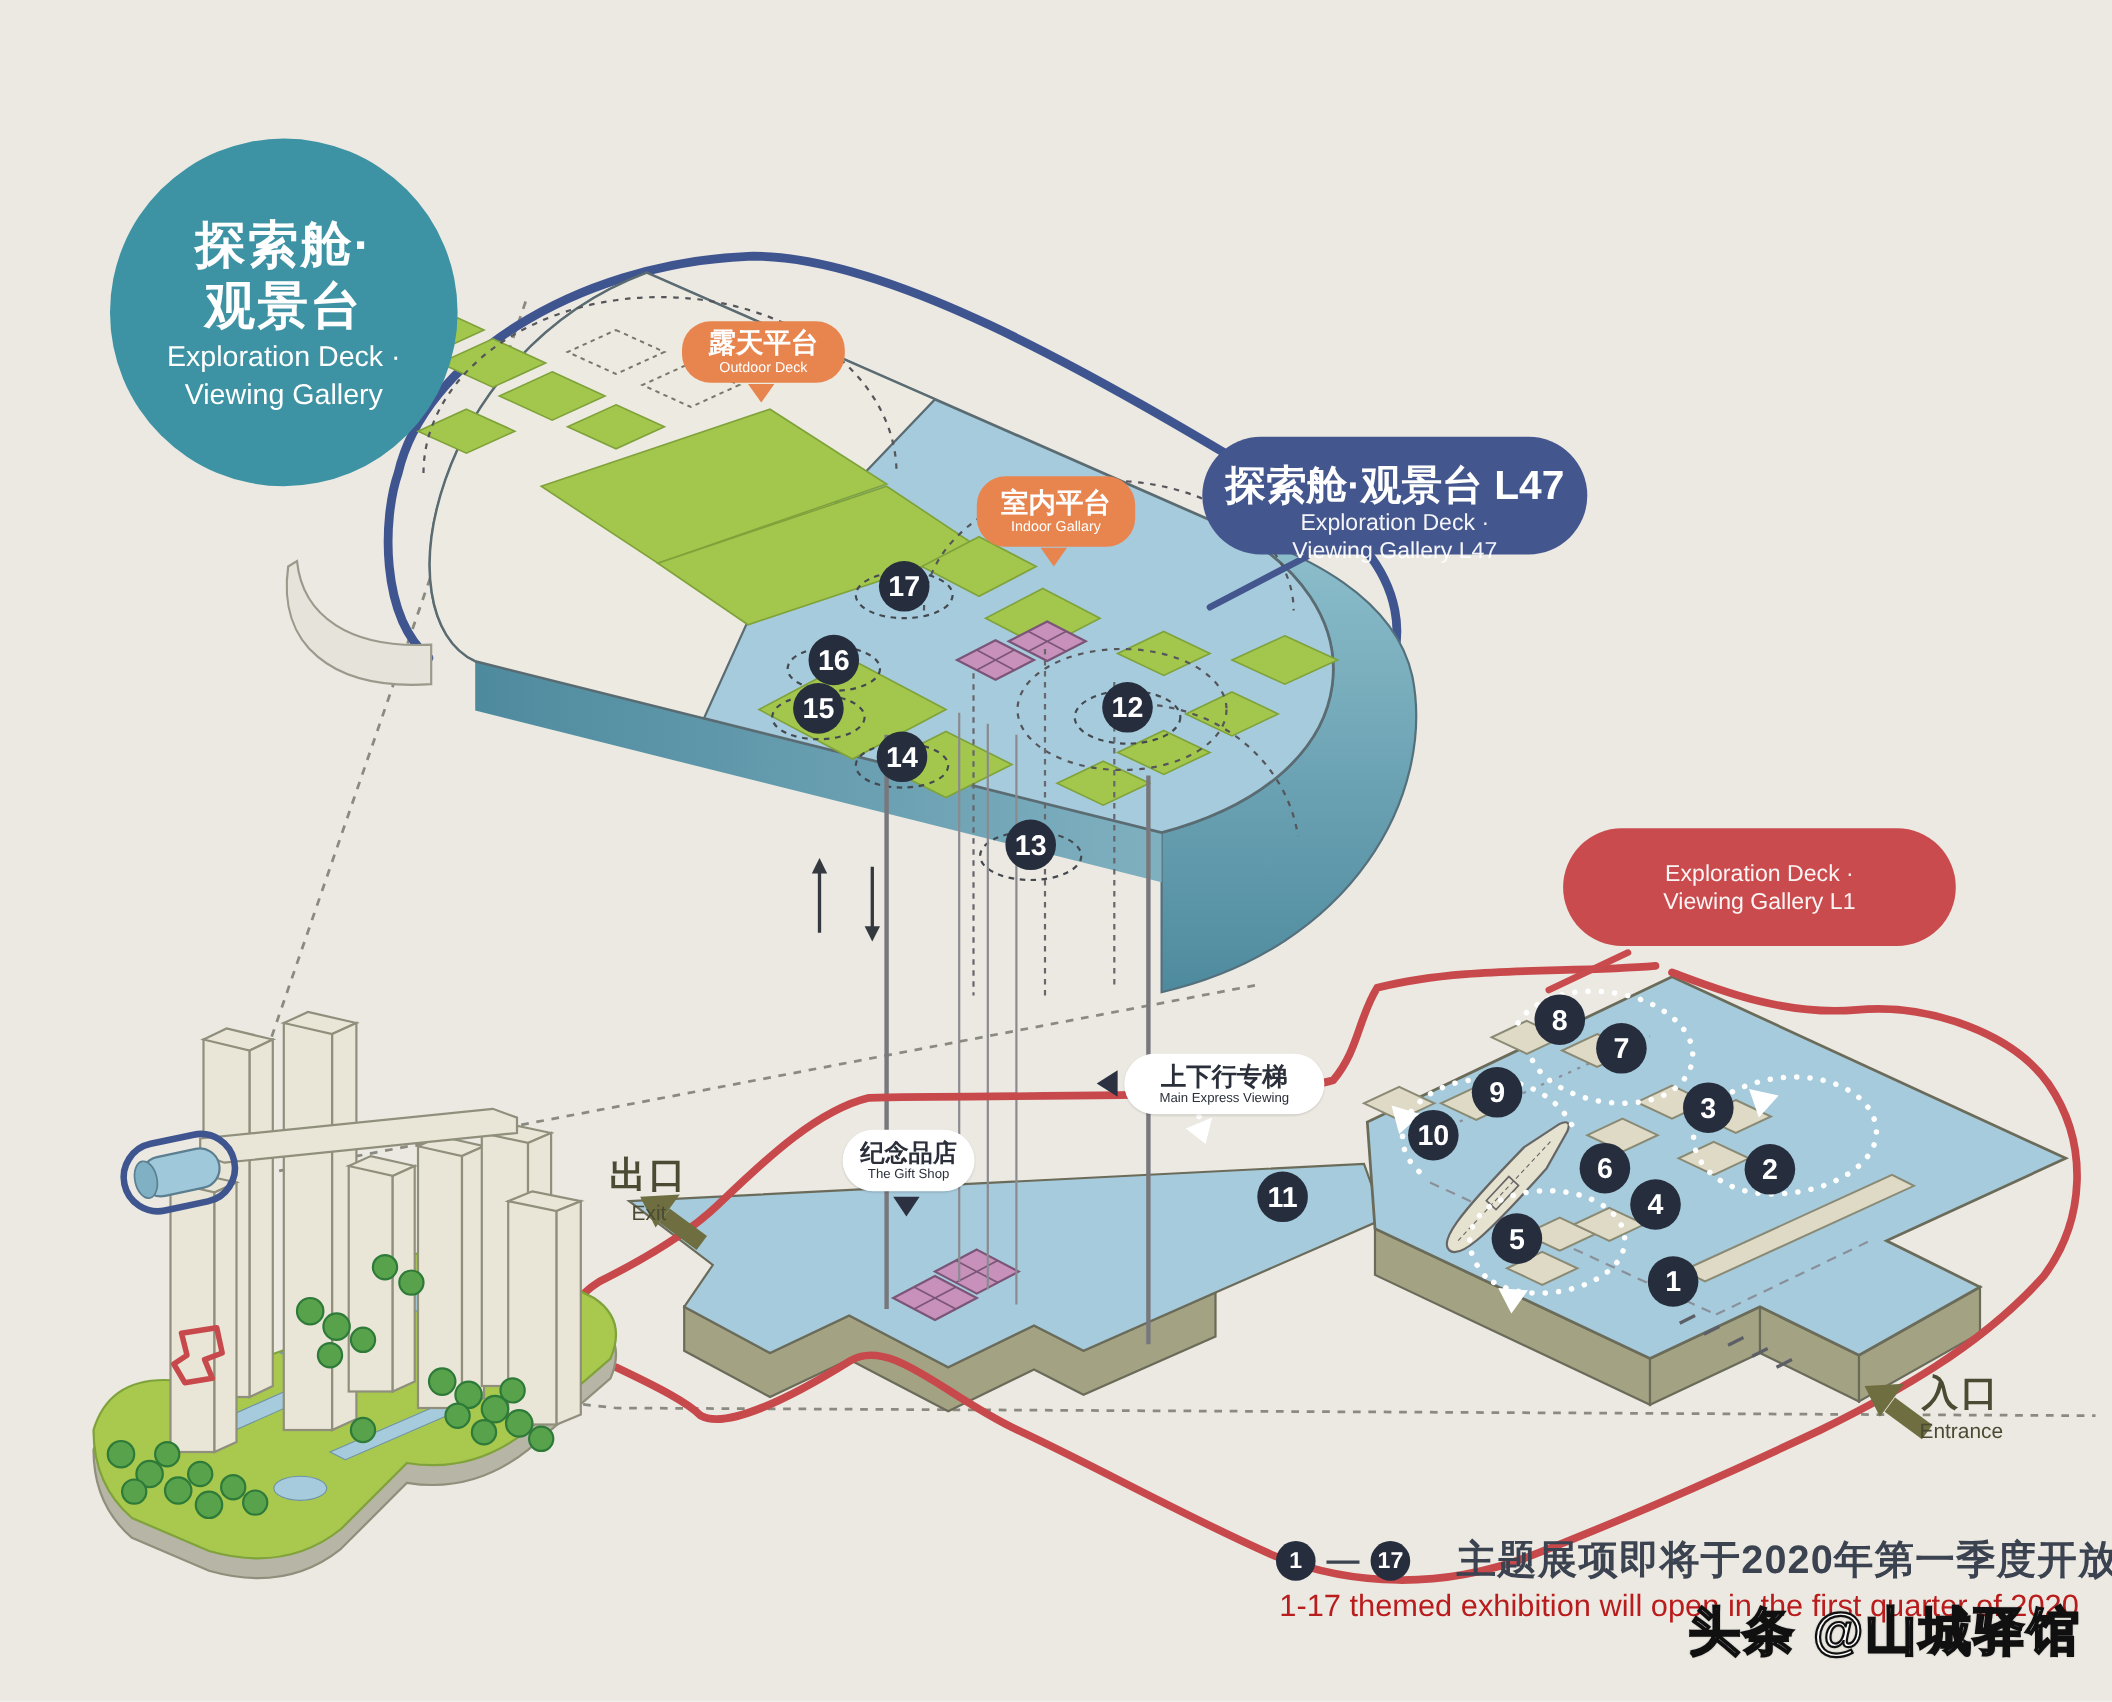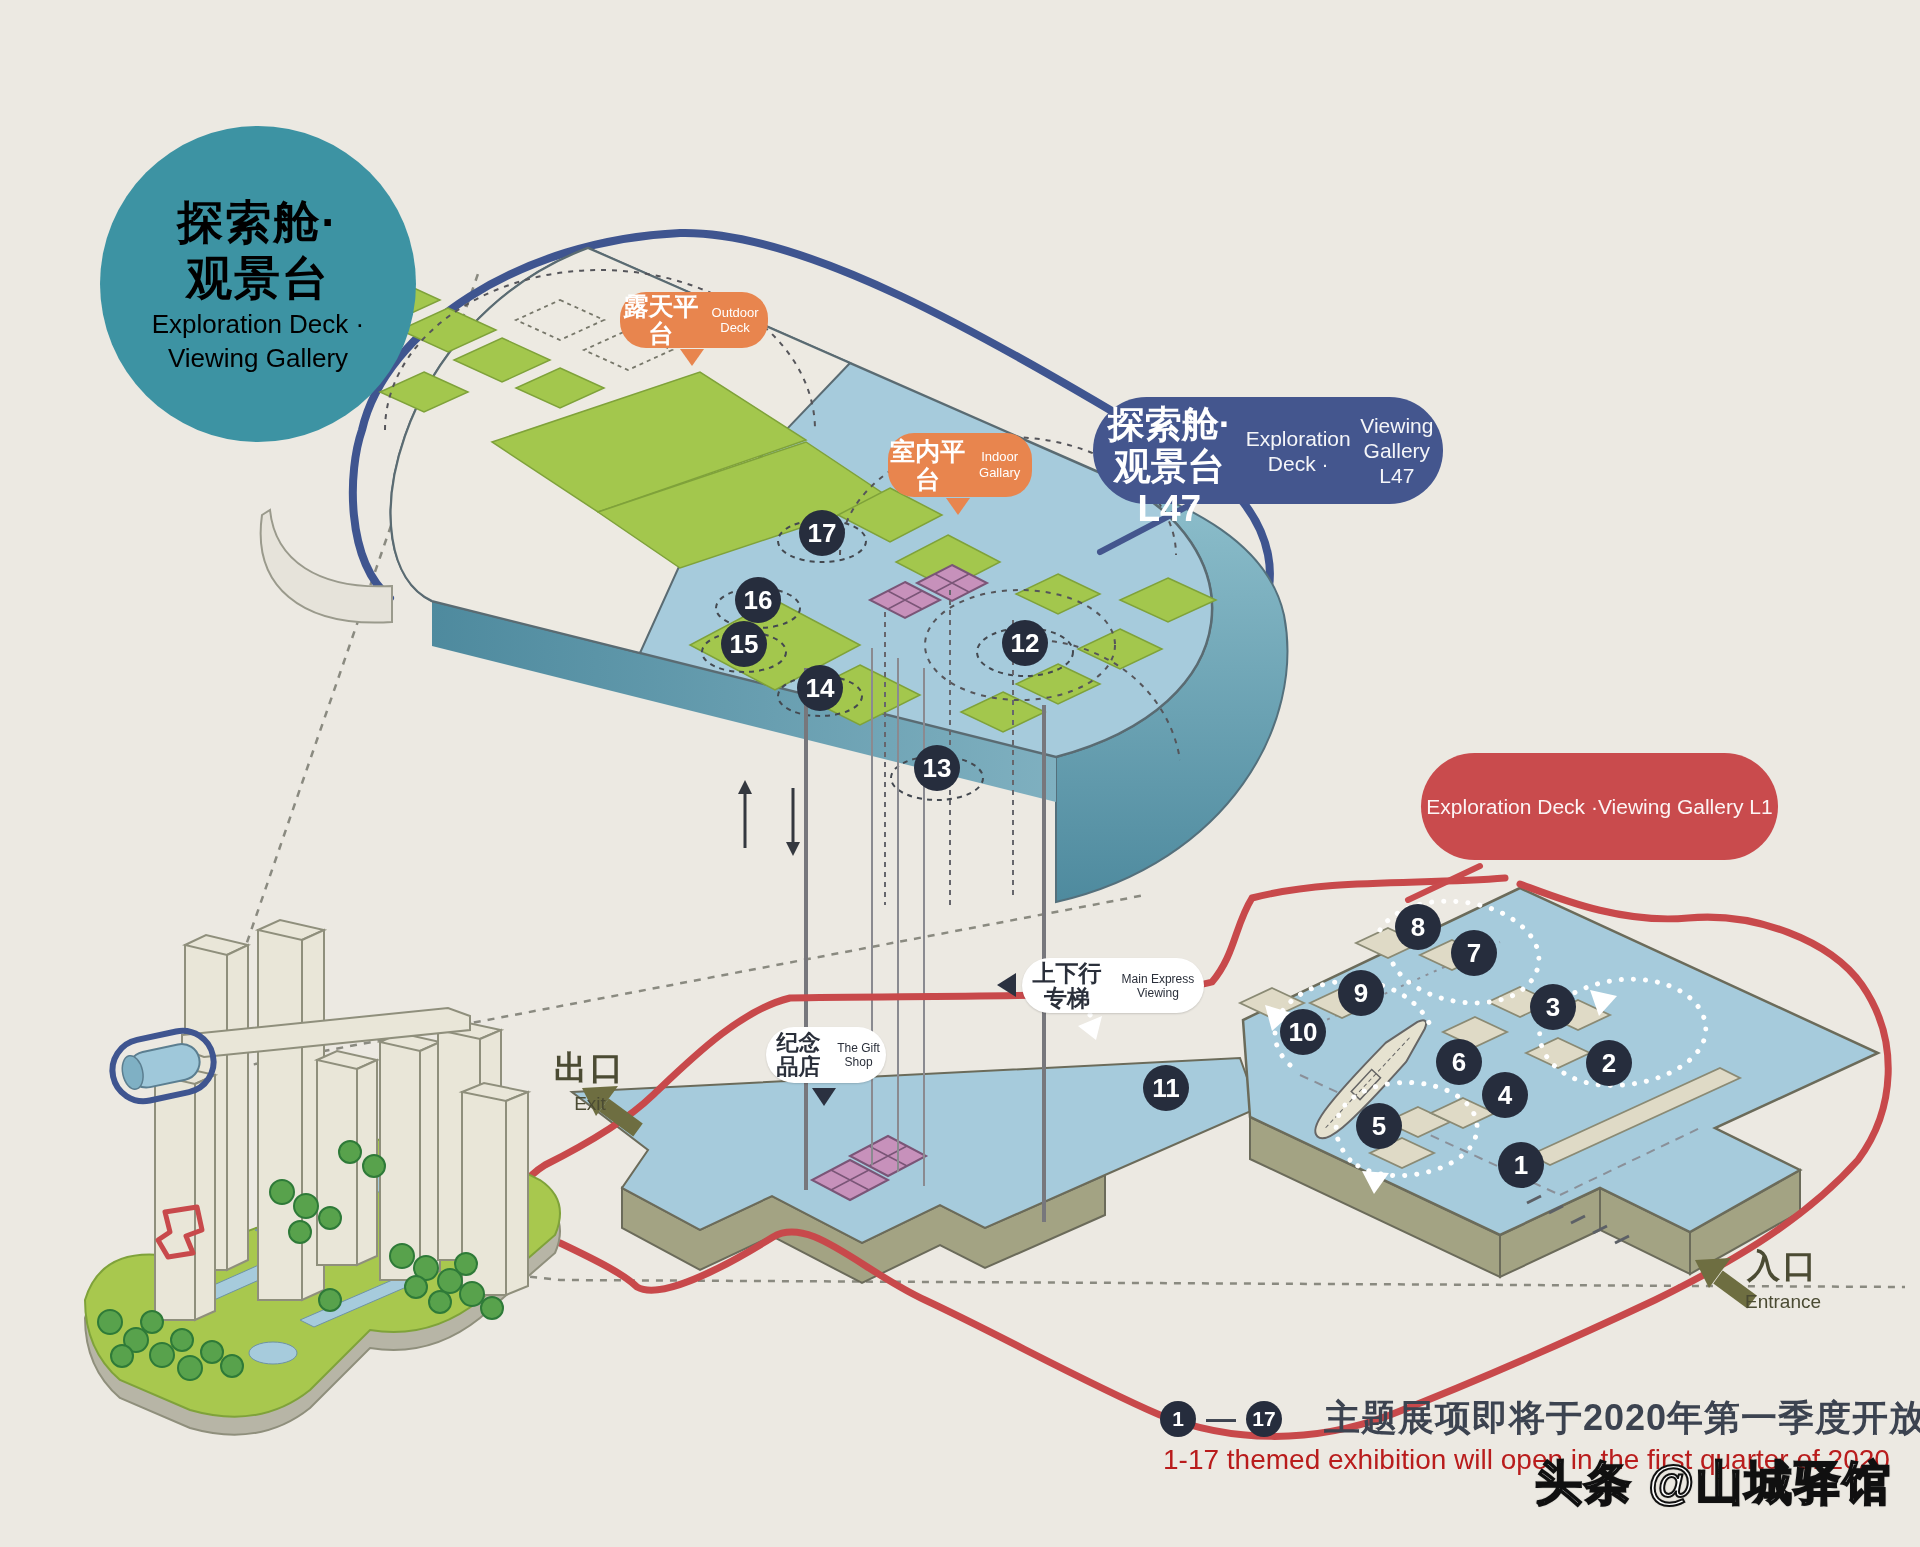--- a/index.html
+++ b/index.html
@@ -2,25 +2,25 @@
 <html><head>
 <meta charset="utf-8">
 <style>
   html,body{margin:0;padding:0;}
   body{font-family:"Liberation Sans","DejaVu Sans",sans-serif;}
   #stage{position:relative;width:1920px;height:1547px;background:#ECE9E2;overflow:hidden;}
   #art{position:absolute;left:0;top:0;}
   .abs{position:absolute;}
   
   .badge{left:100px;top:126px;width:316px;height:316px;border-radius:50%;background:#3D93A3;
-         color:#000000;display:flex;flex-direction:column;align-items:center;justify-content:center;text-align:center;}
+         color:#ffffff;display:flex;flex-direction:column;align-items:center;justify-content:center;text-align:center;}
   .badge .cn{font-size:46px;font-weight:bold;line-height:56px;letter-spacing:2px;}
   .badge .en{font-size:26px;line-height:32px;margin-top:2px;}
   
-  .pill{display:flex;flex-direction:row;align-items:center;justify-content:center;text-align:center;color:#fff;}
+  .pill{display:flex;flex-direction:column;align-items:center;justify-content:center;text-align:center;color:#fff;}
   .pill .cn{font-weight:bold;}
   .pill-orange{background:#E8854E;border-radius:26px;}
   .pill-navy{background:#44568E;border-radius:54px;}
   .pill-red{background:#C94B4D;border-radius:54px;}
   .pill-white{background:#fff;color:#2A2F3A;border-radius:28px;box-shadow:0 1px 2px rgba(0,0,0,.15);}
   .outdoor{left:620px;top:292px;width:148px;height:56px;}
   .outdoor .cn{font-size:25px;line-height:27px;}
   .outdoor .en{font-size:13px;line-height:15px;}
   .indoor{left:888px;top:433px;width:144px;height:64px;}
   .indoor .cn{font-size:25px;line-height:28px;text-align:center;}

